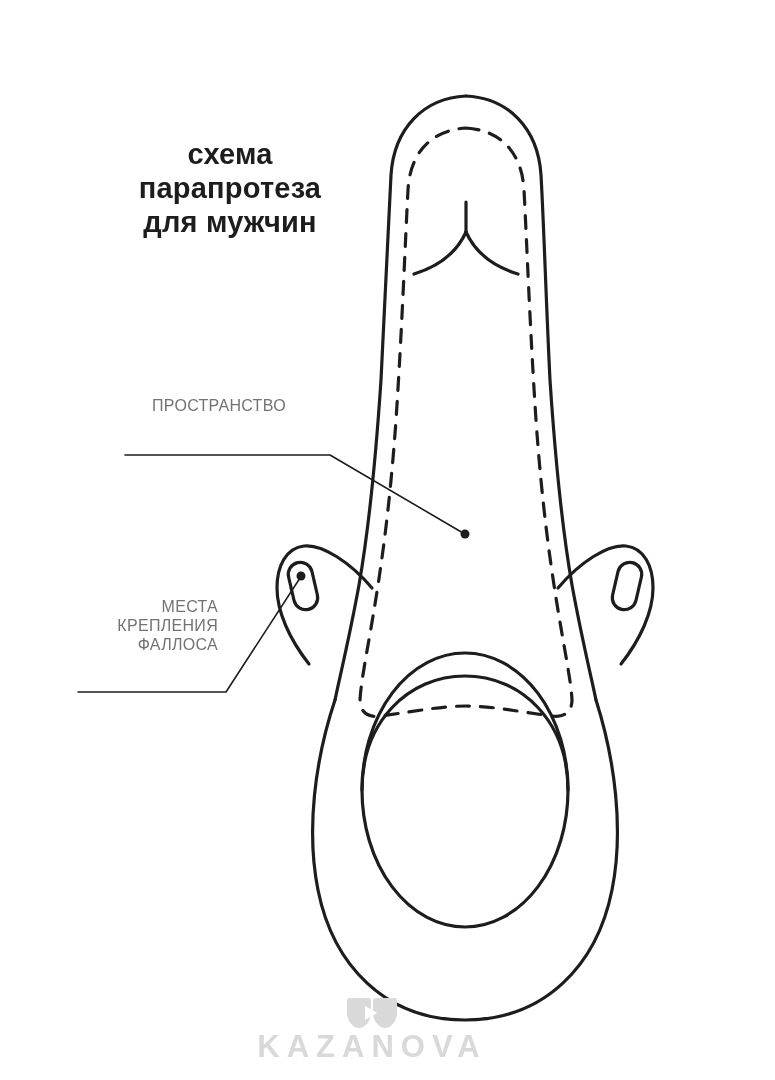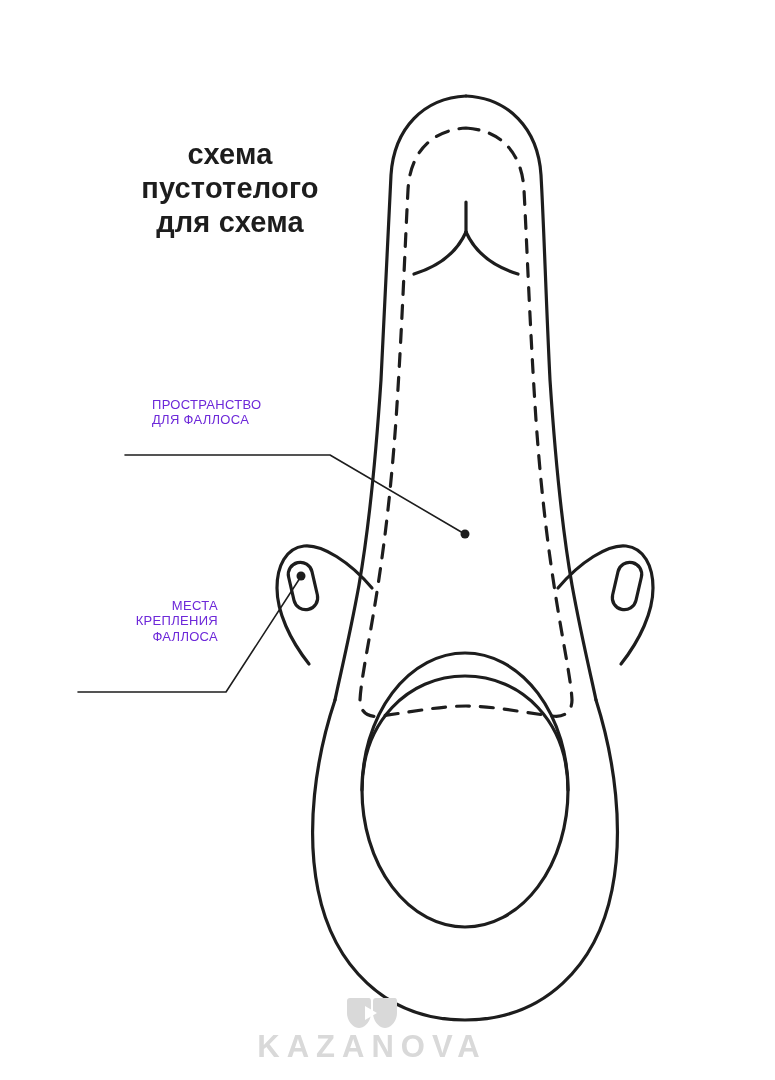--- a/index.html
+++ b/index.html
@@ -37,24 +37,24 @@
     line-height: 1.17;
     font-weight: 700;
     color: #1d1d1d;
     letter-spacing: 0.2px;
   }
   .title-block div {
     white-space: nowrap;
   }
   .callout-label {
     position: absolute;
-    font-size: 13px;
+    font-size: 16px;
     line-height: 1.18;
     font-weight: 400;
-    color: #6d28d9;
+    color: #737373;
     letter-spacing: 0.3px;
   }
   #label-space {
     left: 152px;
     top: 397px;
     width: 200px;
     text-align: left;
   }
   #label-straps {
     left: 88px;
@@ -146,27 +146,26 @@
       <path stroke-width="1.6" d="M 125 455 L 330 455 L 463 533"></path>
       <circle cx="465" cy="534" r="4.5" fill="#1d1d1d" stroke="none"></circle>
 
       <path stroke-width="1.6" d="M 78 692 L 226 692 L 300 578"></path>
       <circle cx="301" cy="576" r="4.5" fill="#1d1d1d" stroke="none"></circle>
     </g>
   </svg>
 
   <div class="title-block">
     <div>схема</div>
-    <div>пустотелого</div>
-    <div>для схема</div>
+    <div>парапротеза</div>
+    <div>для мужчин</div>
   </div>
 
   <div class="callout-label" id="label-space">
     <div>ПРОСТРАНСТВО</div>
-    <div>ДЛЯ ФАЛЛОСА</div>
   </div>
 
   <div class="callout-label" id="label-straps">
     <div>МЕСТА</div>
     <div>КРЕПЛЕНИЯ</div>
     <div>ФАЛЛОСА</div>
   </div>
 
   <div class="wm" id="wm-mark">
     <svg width="56" height="34" viewBox="0 0 56 34">

